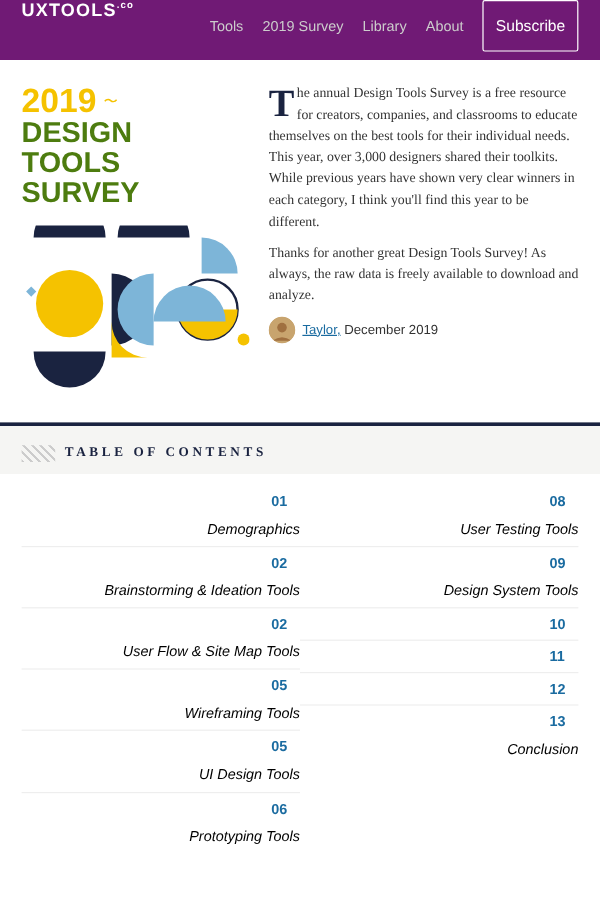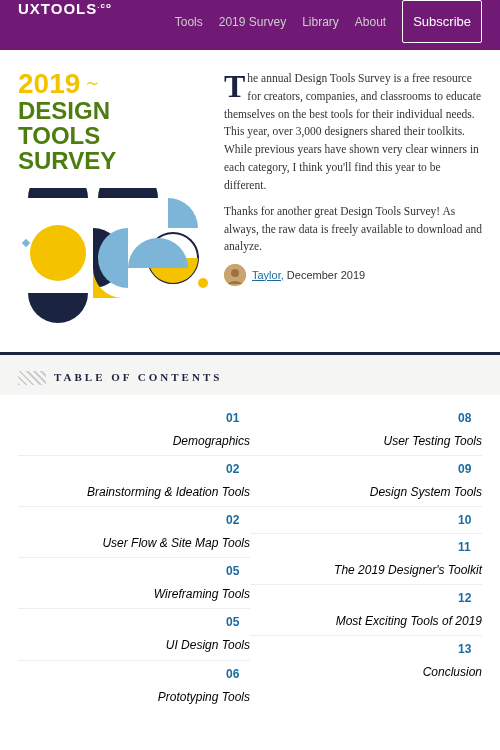--- a/index.html
+++ b/index.html
@@ -351,25 +351,23 @@
     </div>
         <div class="toc-item">
       <span class="toc-num">09</span>
       <span class="toc-label">Design System Tools</span>
     </div>
         <div class="toc-item">
       <span class="toc-num">10</span>
     </div>
         <div class="toc-item">
       <span class="toc-num">11</span>
-      <span class="toc-label">The 2019 Designer's Toolkit</span>
     </div>
         <div class="toc-item">
       <span class="toc-num">12</span>
-      <span class="toc-label">Most Exciting Tools of 2019</span>
     </div>
         <div class="toc-item">
       <span class="toc-num">13</span>
       <span class="toc-label">Conclusion</span>
     </div>
       </div>
   </div>
 </div>
 
 </body></html>

